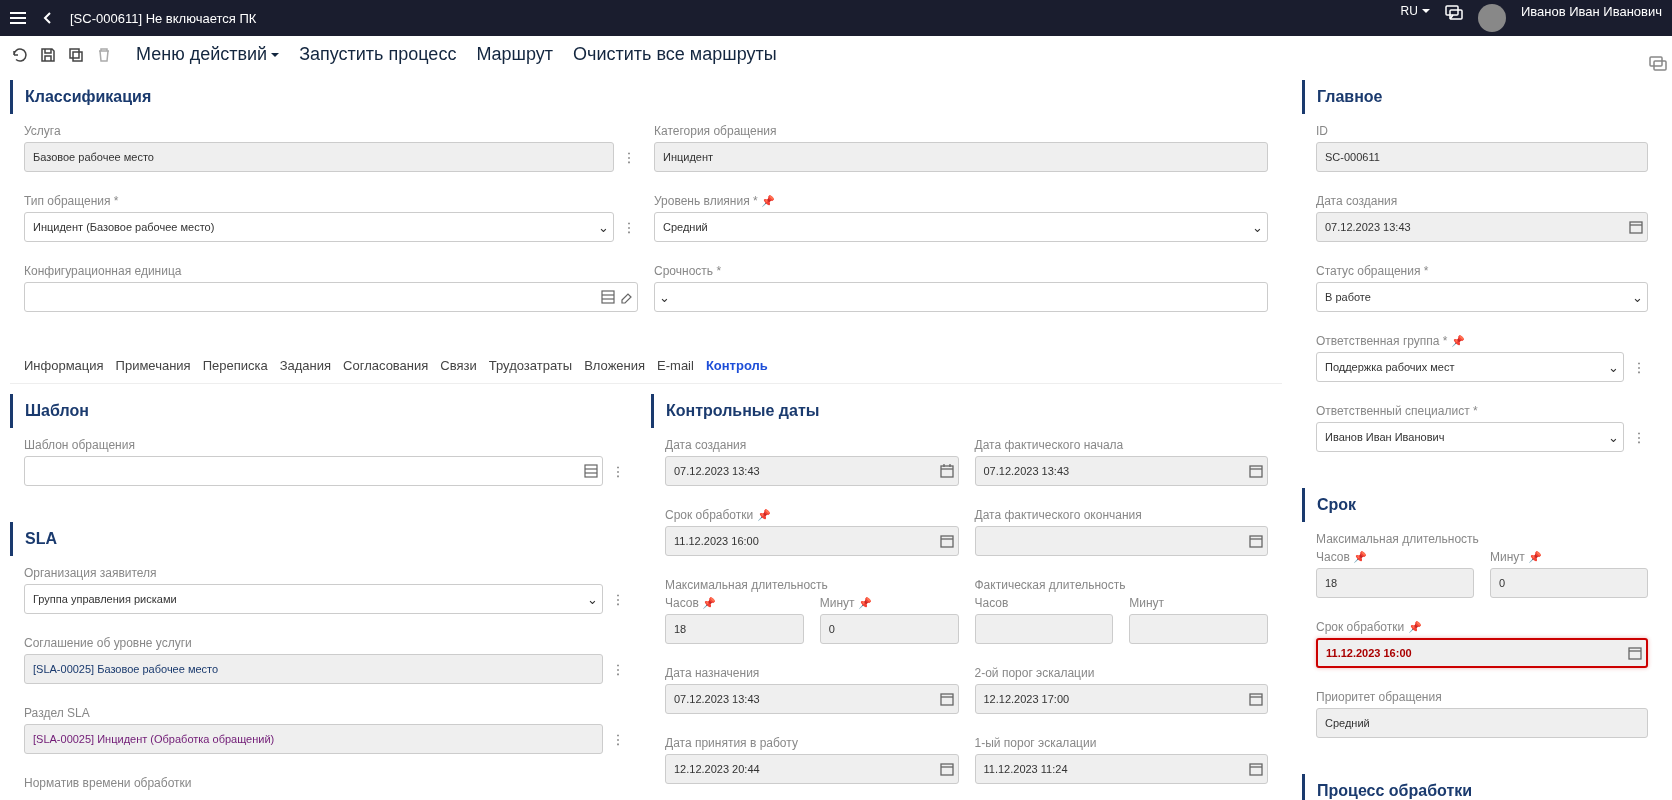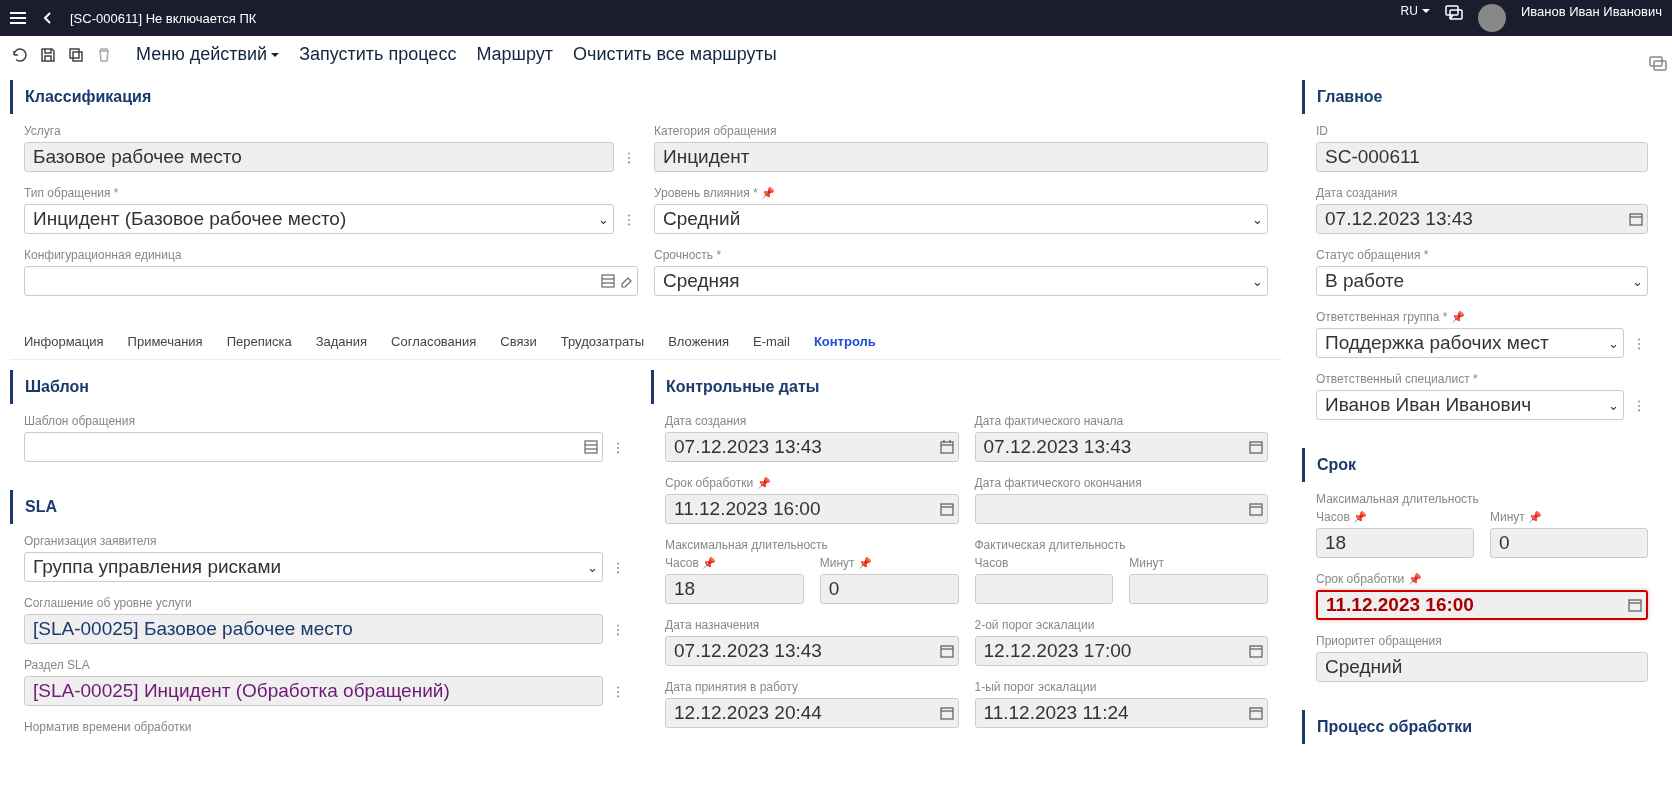--- a/index.html
+++ b/index.html
@@ -16,32 +16,32 @@
 .toolbar-actions{display:flex;align-items:center;gap:20px;margin-left:14px}
 .toolbar-action{color:#13263f;font-size:18px;cursor:pointer;display:flex;align-items:center;gap:4px}
 .content{display:flex;padding:0;gap:0}
 .main-col{flex:1;padding:6px 10px}
 .side-col{width:380px;padding:6px 10px}
 .panel{background:#fff;margin-bottom:10px}
 .panel-header{border-left:3px solid #1a3a6e;padding:8px 12px;font-size:16px;font-weight:700;color:#1a3a6e;background:#fff}
 .panel-body{padding:10px 14px 4px}
 .row2{display:flex;gap:16px}
 .col{flex:1}
-.field{margin-bottom:14px}
+.field{margin-bottom:22px}
 .field-label{font-size:12px;color:#888;margin-bottom:4px;display:flex;align-items:center;gap:4px}
 .pin-icon{color:#bbb;font-size:11px}
 .input-wrap{position:relative;display:flex;align-items:center;border:1px solid #ccc;border-radius:3px;height:30px;background:#fff}
 .input-wrap.readonly{background:#efefef}
 .input-wrap.highlighted{border:2px solid #c00;box-shadow:0 0 4px rgba(200,0,0,.3)}
-.input-val{flex:1;padding:0 8px;font-size:19px;color:#333;white-space:nowrap;overflow:hidden}
+.input-val{flex:1;padding:0 8px;font-size:11px;color:#333;white-space:nowrap;overflow:hidden}
 .input-wrap.highlighted .input-val{color:#a00;font-weight:700}
 .input-icons{display:flex;align-items:center;padding:0 4px;gap:4px}
 .input-icon{width:18px;height:18px;display:flex;align-items:center;justify-content:center;color:#666;cursor:pointer}
 .dual-row{display:flex;gap:16px}
-.tabs{display:flex;gap:24px;padding:10px 14px 0;border-bottom:1px solid #eee;margin-bottom:8px}
+.tabs{display:flex;gap:12px;padding:10px 14px 0;border-bottom:1px solid #eee;margin-bottom:8px}
 .tab{font-size:13px;color:#444;padding-bottom:10px;cursor:pointer}
 .tab.active{font-weight:700;color:#1d4ed8}
 .two-panels{display:flex;gap:10px}
 .two-panels>.panel{flex:1}
 .chat-tab{position:fixed;right:0;top:50px;width:28px;height:28px;display:flex;align-items:center;justify-content:center;color:#888}
 svg{display:block}
 </style>
 </head>
 <body>
 
@@ -199,21 +199,20 @@
                       </svg>
                     </span>
                   </div>
                 </div>
             </div>
           </div>
           <div class="col">
             <div class="field">
               <div class="field-label">Срочность *</div>
               <div class="input-wrap">
-                  <div class="input-val">Средняя</div>
                   <div class="input-icons">
                     <span>⌄</span>
                   </div>
                 </div>
             </div>
           </div>
         </div>
       </div>
     </div>
 

